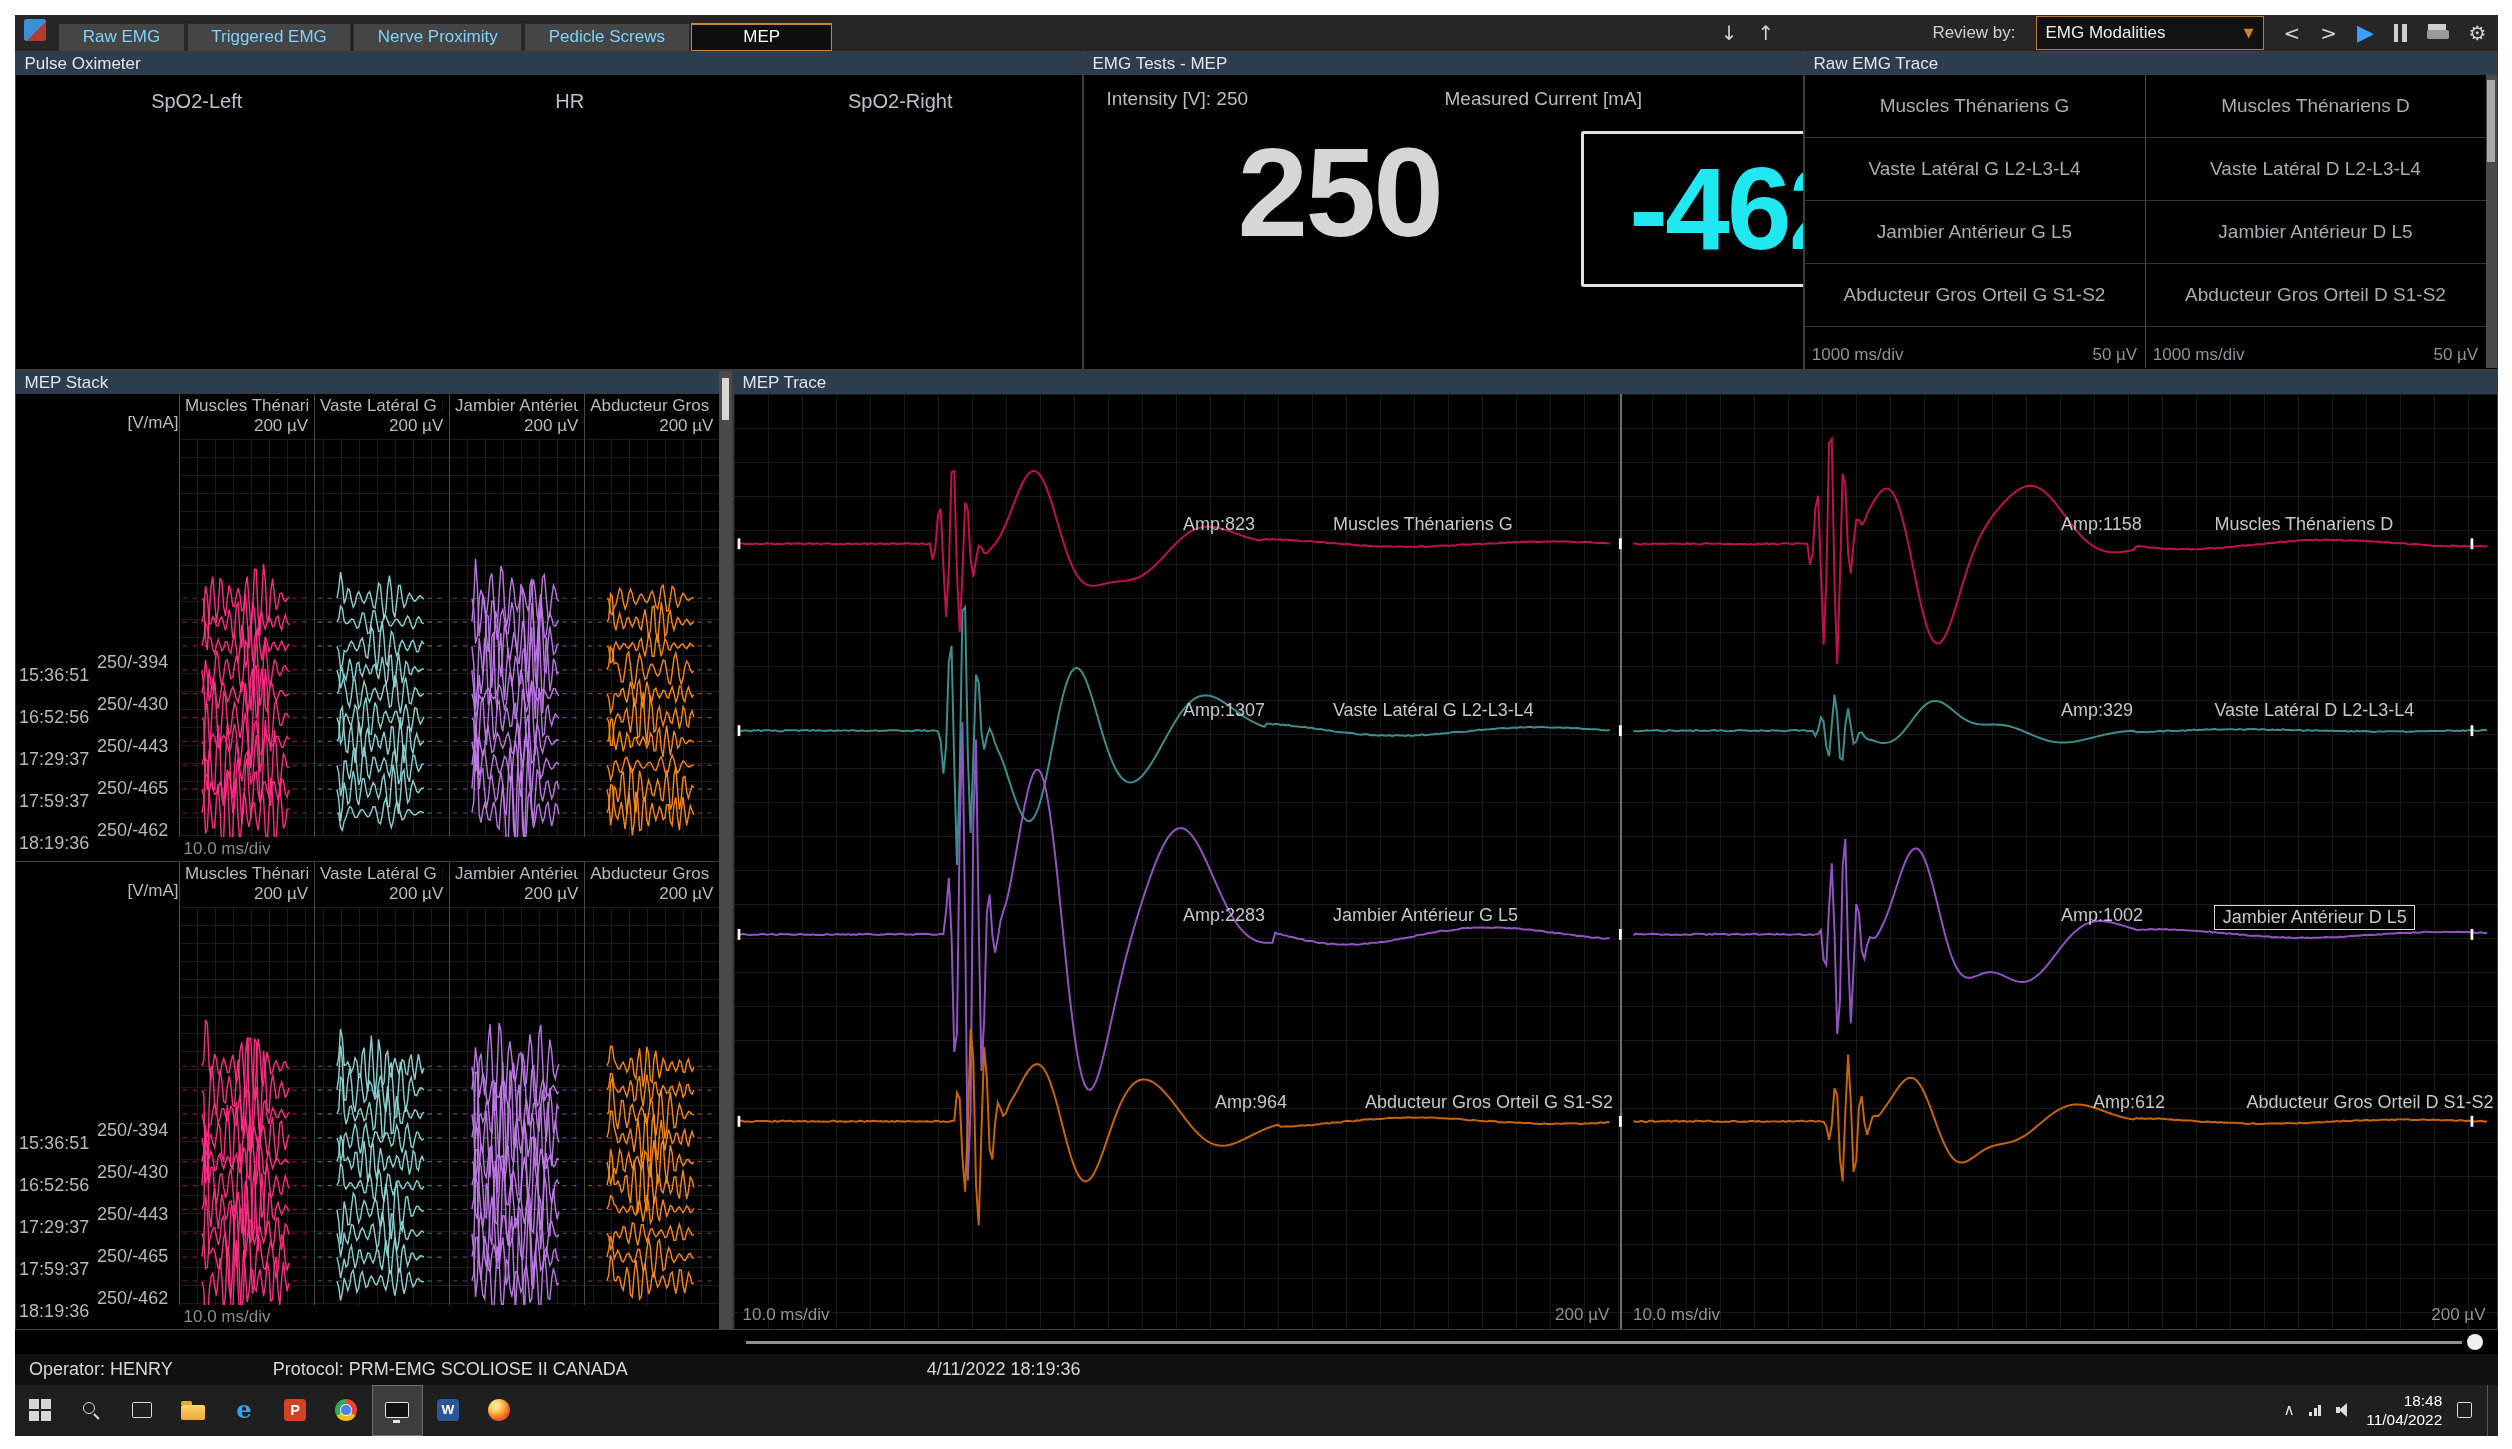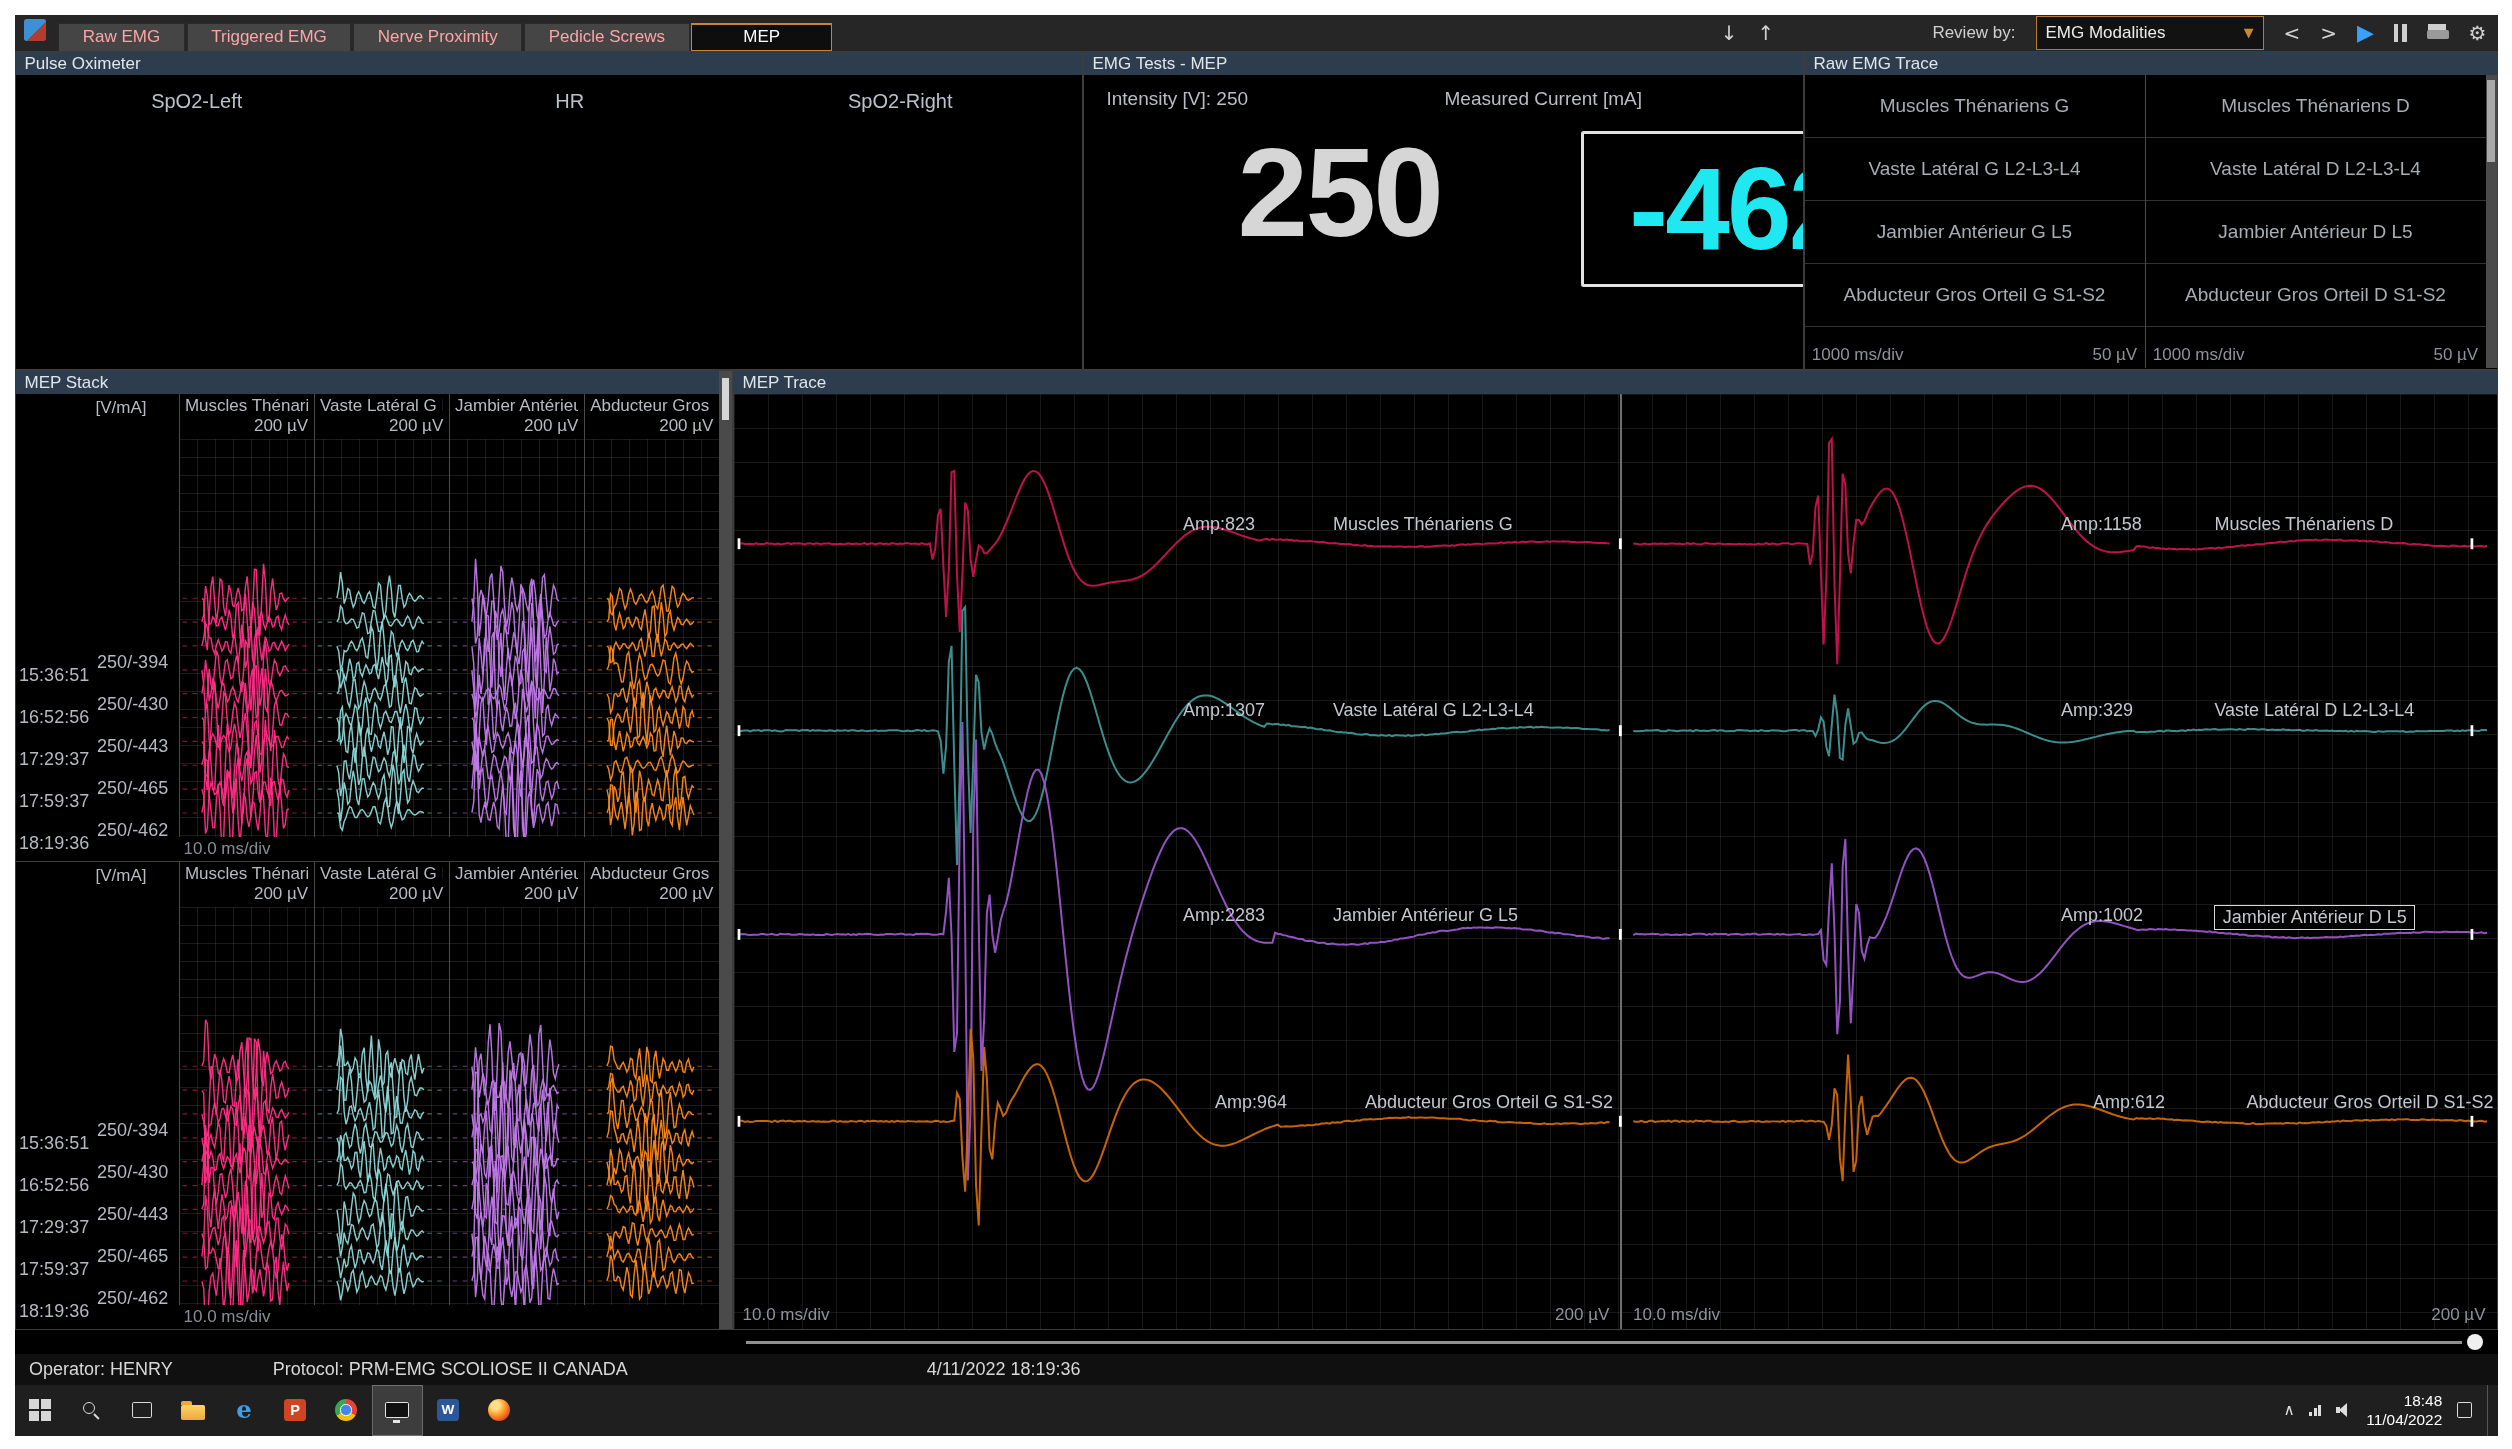--- a/index.html
+++ b/index.html
@@ -6,21 +6,21 @@
   body { background: #ffffff; font-family: "Liberation Sans", sans-serif; }
   .frame { width: 2512px; height: 1450px; background: #ffffff; padding: 14.5px; }
   .app { width: 100%; height: 100%; background: #000; display: flex; flex-direction: column; overflow: hidden; }
 
   
   .tabbar { height: 36px; background: #262626; display: flex; align-items: flex-end; flex: none; position: relative; }
   .app-icon { width: 22px; height: 22px; margin: 0 12.7px 5.4px 9px; border-radius: 2.7px;
               background: linear-gradient(135deg,#3e8fd6 0 55%, #b33c2e 55%); align-self: center; }
   .tabs { display: flex; align-items: flex-end; }
   .tab { height: 28px; padding: 0 23.6px; display: flex; align-items: center; background: #454545;
-         color: #fca5a5; font-size: 17px; border: 0.9px solid #2a2a2a; border-bottom: none; margin-right: 1.8px;
+         color: #7dd3fc; font-size: 17px; border: 0.9px solid #2a2a2a; border-bottom: none; margin-right: 1.8px;
          white-space: nowrap; cursor: default; }
   .tab.active { background: #0e0e0e; color: #fff; border: 0.9px solid #cd8233; border-top-width: 2.7px; padding: 0 51px; }
   .tab-right { margin-left: auto; display: flex; align-items: center; height: 100%; padding-right: 11px; gap: 20px; }
   .glyph { color: #d2d2d2; font-family: "DejaVu Sans", sans-serif; font-size: 20px; line-height: 1; }
   .gap-lg { width: 118px; }
   .review-label { color: #cfcfcf; font-size: 17px; white-space: nowrap; }
   .dropdown { width: 228px; height: 27px; background: #121212; border: 1.8px solid #b97a2e; color: #ececec;
               display: flex; align-items: center; justify-content: space-between; padding: 16px 9px; font-size: 17px; }
   .dropdown .caret { color: #c98934; font-size: 12.7px; font-family: "DejaVu Sans", sans-serif; }
   .play-glyph { color: #3aa0ff; font-size: 22px; }
@@ -66,21 +66,21 @@
   .raw-scroll { width: 11px; flex: none; background: #4a4a4a; position: relative; }
   .raw-scroll::before { content:''; position: absolute; top: 5.4px; left: 1.8px; width: 7.3px; height: 82px; background: #a9a9a9; }
 
   
   .p-stack { width: 718px; flex: none; }
   .stack-body { height: calc(100% - 23.6px); display: flex; flex-direction: column; }
   .stack-block { position: relative; flex: 1; min-height: 0; }
   .stack-block + .stack-block { border-top: 0.9px solid #3f3f3f; }
   .stack-header { position: absolute; left: 0; top: 0; right: 12.7px; height: 45px; display: grid;
                   grid-template-columns: 80px 83px repeat(4, 1fr); color: #b6bcc2; font-size: 17px; }
-  .sh-unit { padding-top: 4px; }
+  .sh-unit { padding-top: 19px; text-align: right; }
   .sh-ch { border-left: 0.9px solid #4a4a4a; padding: 1.8px 5.4px 0 5.4px; overflow: hidden; display: flex; flex-direction: column; }
   .sh-ch .nm { white-space: nowrap; overflow: hidden; }
   .sh-ch .sc { text-align: right; white-space: nowrap; }
   .stack-wave { position: absolute; left: 163px; top: 45px; right: 12.7px; bottom: 23.6px;
       background-image:
         repeating-linear-gradient(90deg, #4a4a4a 0 0.9px, transparent 0.9px 25%),
         repeating-linear-gradient(to right, rgba(70,70,70,.38) 0 0.9px, transparent 0.9px 18px),
         repeating-linear-gradient(to bottom, rgba(70,70,70,.38) 0 0.9px, transparent 0.9px 18px); }
   .stack-wave svg { position: absolute; inset: 0; }
   .stack-rows { position: absolute; left: 3.6px; top: 247px; width: 160px; }

